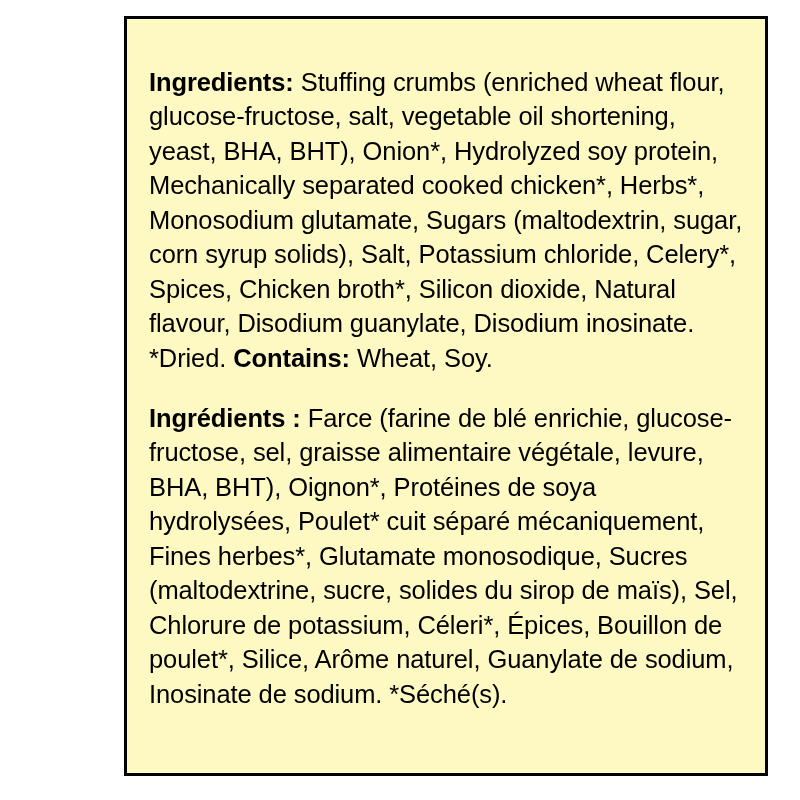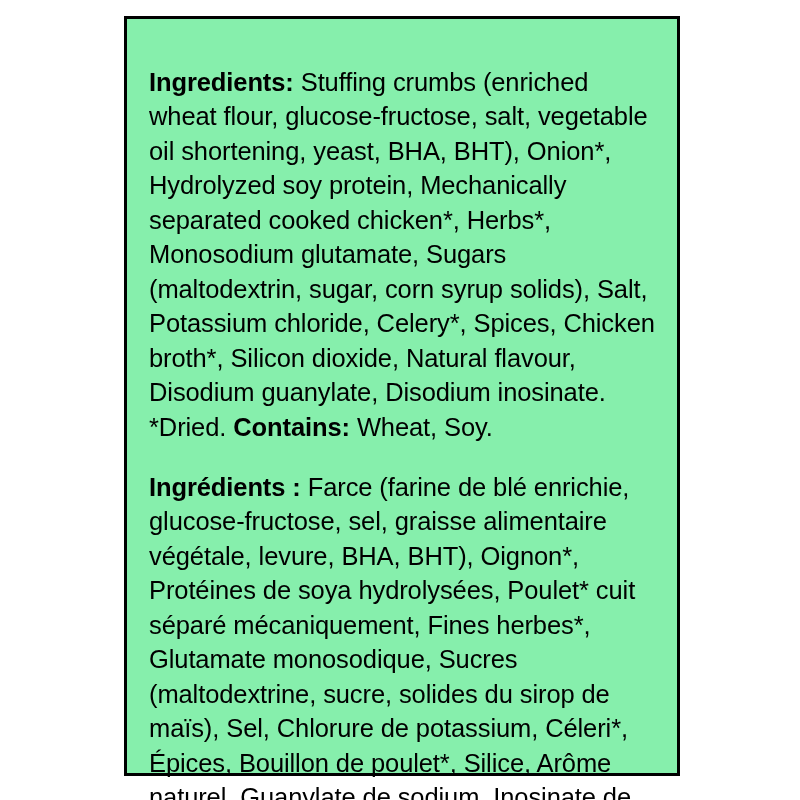--- a/index.html
+++ b/index.html
@@ -10,25 +10,25 @@
     background: #ffffff;
   }
   body {
     font-family: "Liberation Sans", sans-serif;
     color: #000000;
   }
   .panel {
     position: absolute;
     left: 124px;
     top: 16px;
-    width: 556px;
+    width: 644px;
     height: 760px;
     border: 3px solid #000000;
     box-sizing: border-box;
-    background: #86efac;
+    background: #fef9c3;
   }
   .inner {
     padding: 20px 22px 10px 22px;
   }
   .block {
     font-size: 25.5px;
     line-height: 34.5px;
     letter-spacing: -0.1px;
     text-align: left;
     word-spacing: 0px;

